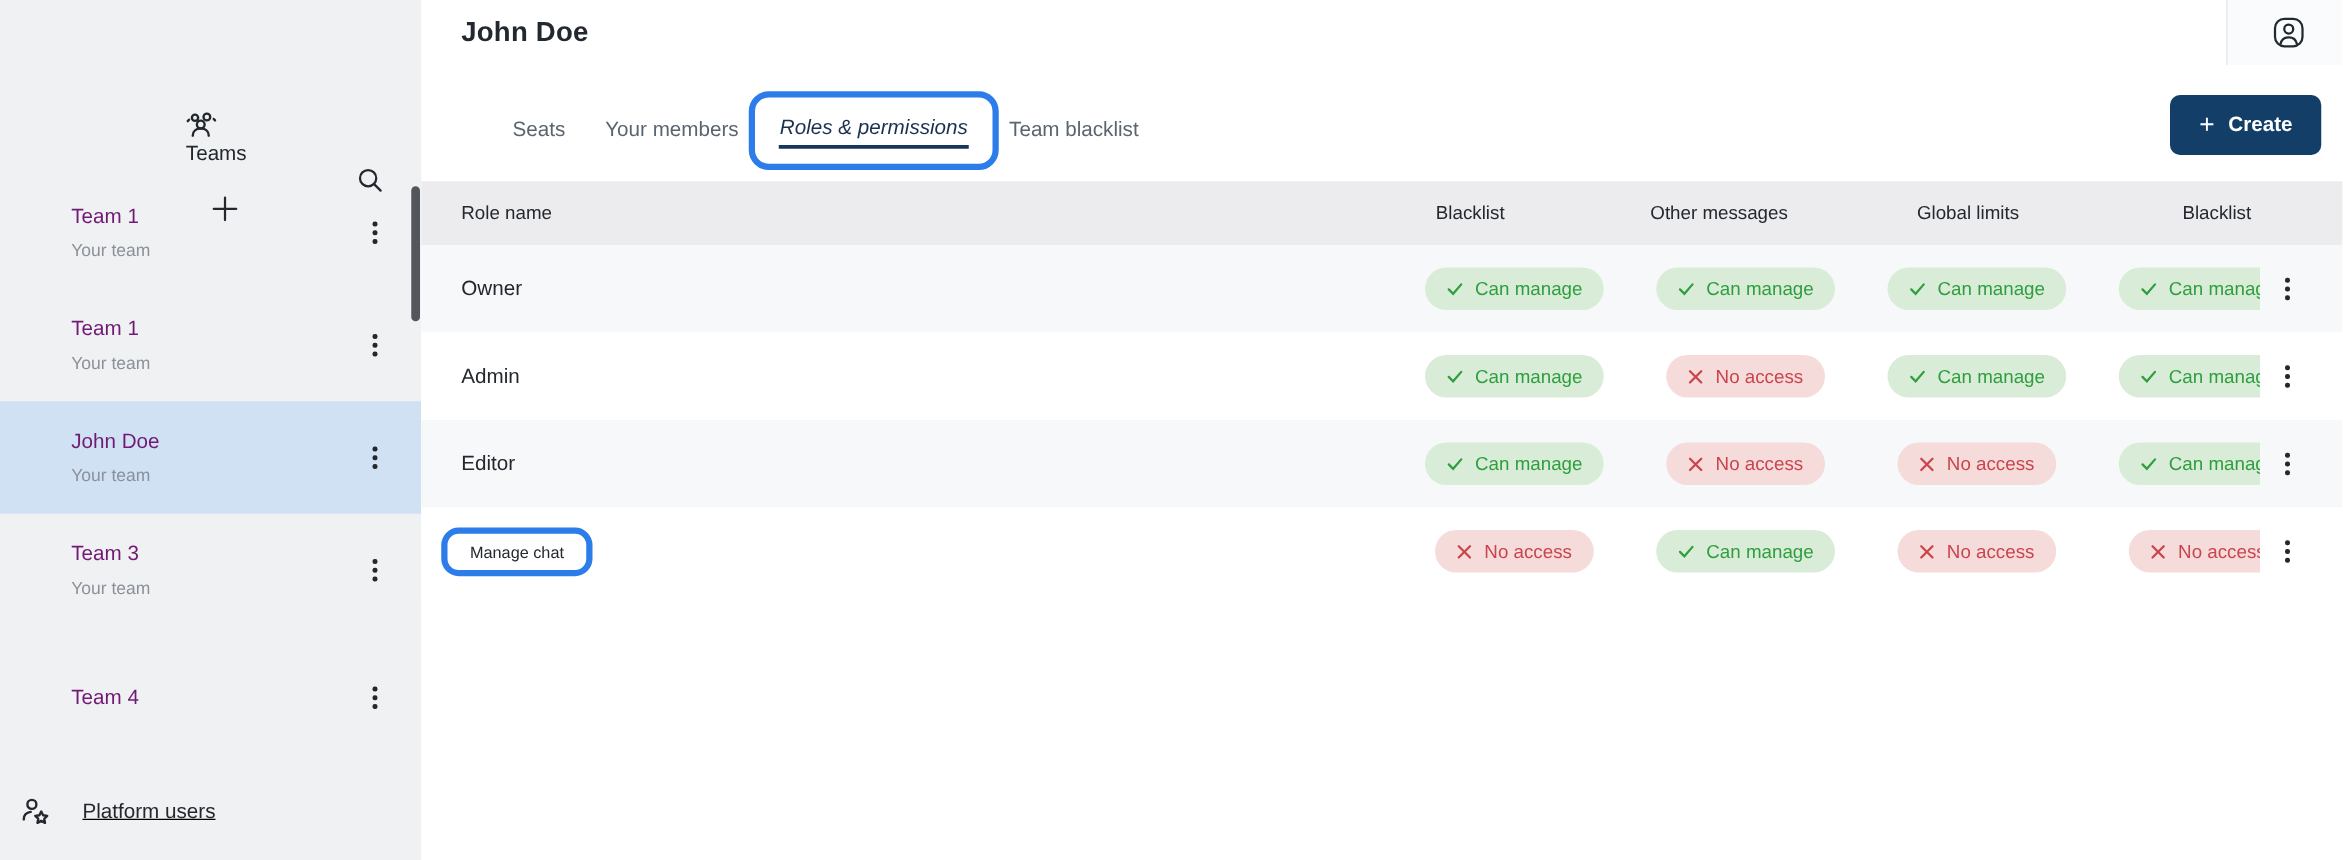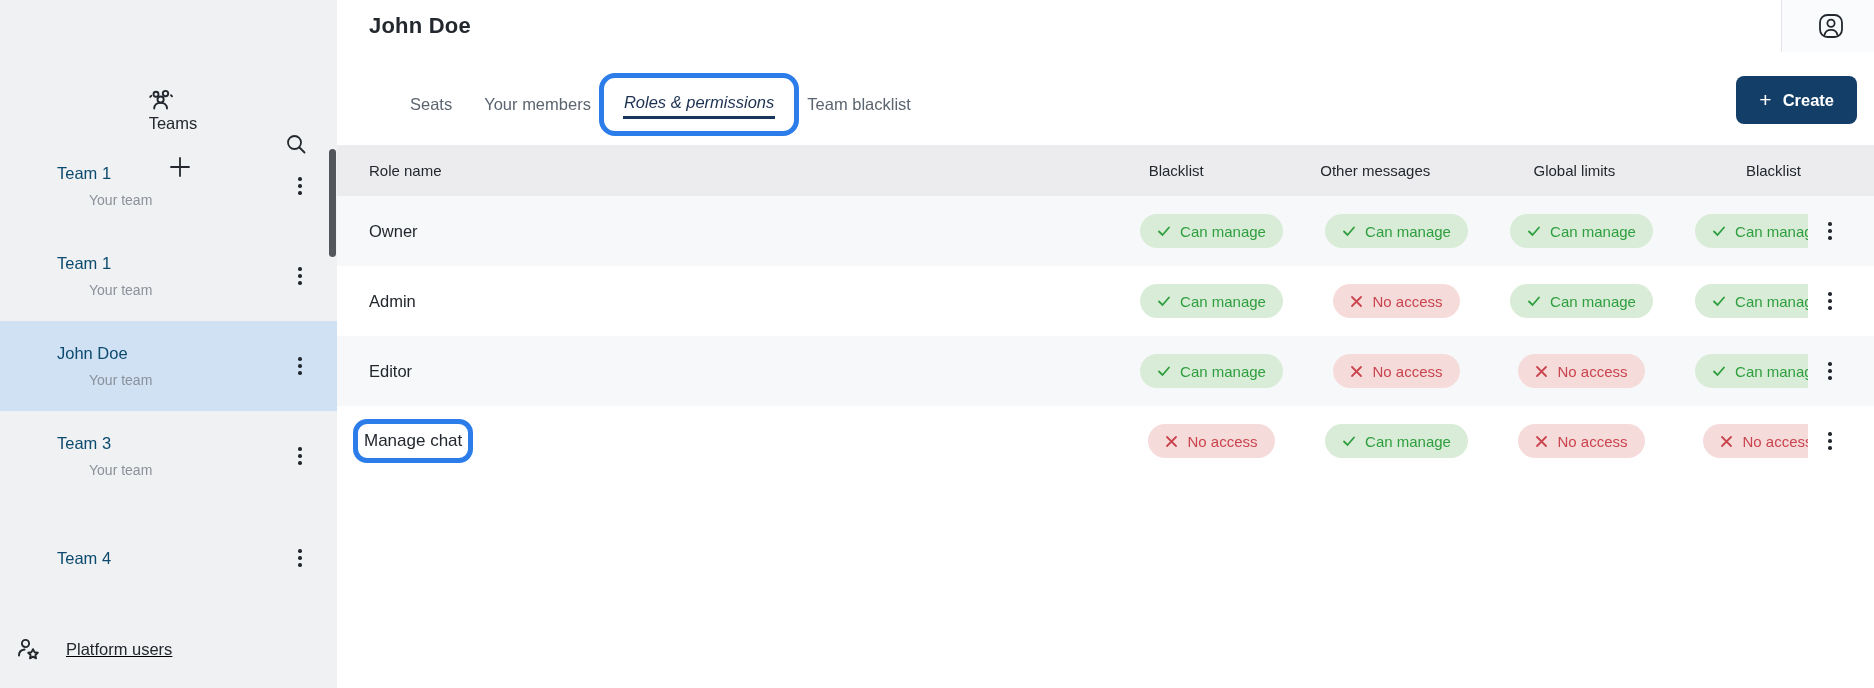--- a/index.html
+++ b/index.html
@@ -12,22 +12,22 @@
   .sidebar-header { position:absolute; top:87px; left:15px; width:292px; height:26px; display:flex; align-items:center;flex-direction:column; }
   .sidebar-title { margin-left:24px; font-size:16.5px; color:#23282e; }
   .icon-btn { display:flex; align-items:center; justify-content:center; cursor:pointer; background:none; border:none; }
   .search-btn { margin-left:auto; }
   .add-btn { margin-left:38px; }
 
   .team-list { position:absolute; top:141px; left:0; right:0; }
   .team-item { position:relative; height:90px; padding:0 55px 0 57px; display:flex; flex-direction:column; justify-content:center; }
   .team-item.selected { background:#cfe1f3; }
   .team-item.spaced { margin-top:12px; }
-  .team-name { font-size:16.5px; color:#0c4a6e; }
-  .team-sub { font-size:14px; color:#8b919a; margin-top:9px;margin-left:32px; }
+  .team-name { font-size:16.5px; color:#701a75; }
+  .team-sub { font-size:14px; color:#8b919a; margin-top:9px; }
 
   .kebab { display:flex; flex-direction:column; align-items:center; gap:3.5px; width:14px; padding:4px 0; cursor:pointer; background:none; border:none; }
   .kebab i { width:3.6px; height:3.6px; background:#23282e; border-radius:50%; display:block; }
   .team-item .kebab { position:absolute; right:30px; top:50%; transform:translateY(-50%); }
 
   .scroll-thumb { position:absolute; top:149px; right:1px; width:7px; height:108px; background:#53575c; border-radius:4px; }
 
   .platform-users { position:absolute; bottom:24px; left:15px; height:30px; display:flex; align-items:center; cursor:pointer;text-decoration:underline; }
   .platform-users-label { margin-left:24px; font-size:16.5px; color:#23282e; }
 
@@ -63,21 +63,21 @@
   .c-role { width:782px; padding-left:32px; font-size:16.5px; color:#23282e; display:flex; align-items:center; }
   .c-perm { width:185px; display:flex; justify-content:center; align-items:center; }
   .trow.head .c-role { font-size:15px; color:#23282e; }
   .trow.head .c-perm { font-size:15px; color:#23282e; }
 
   .badge { height:34px; border-radius:17px; display:inline-flex; align-items:center; gap:9px; padding:0 17px; font-size:15px; white-space:nowrap; flex:none; }
   .badge.green { background:#d9ecd7; color:#2f9e3f; }
   .badge.red { background:#f6dbdb; color:#c9444d; }
   .badge svg { flex:none; }
 
-  .role-box { border:5px solid #2c7de9; border-radius:14px; background:#fff; padding:7px 6px; margin-left:-16px; font-size:17px; color:#23282e; }
+  .role-box { border:5px solid #2c7de9; border-radius:14px; background:#fff; padding:7px 18px; margin-left:-16px; font-size:13px; color:#23282e; }
 
   svg.ic { display:block; }
 </style>
 </head>
 <body>
 
 <div id="app">
 
   <div class="sidebar">
     <div class="sidebar-header">

